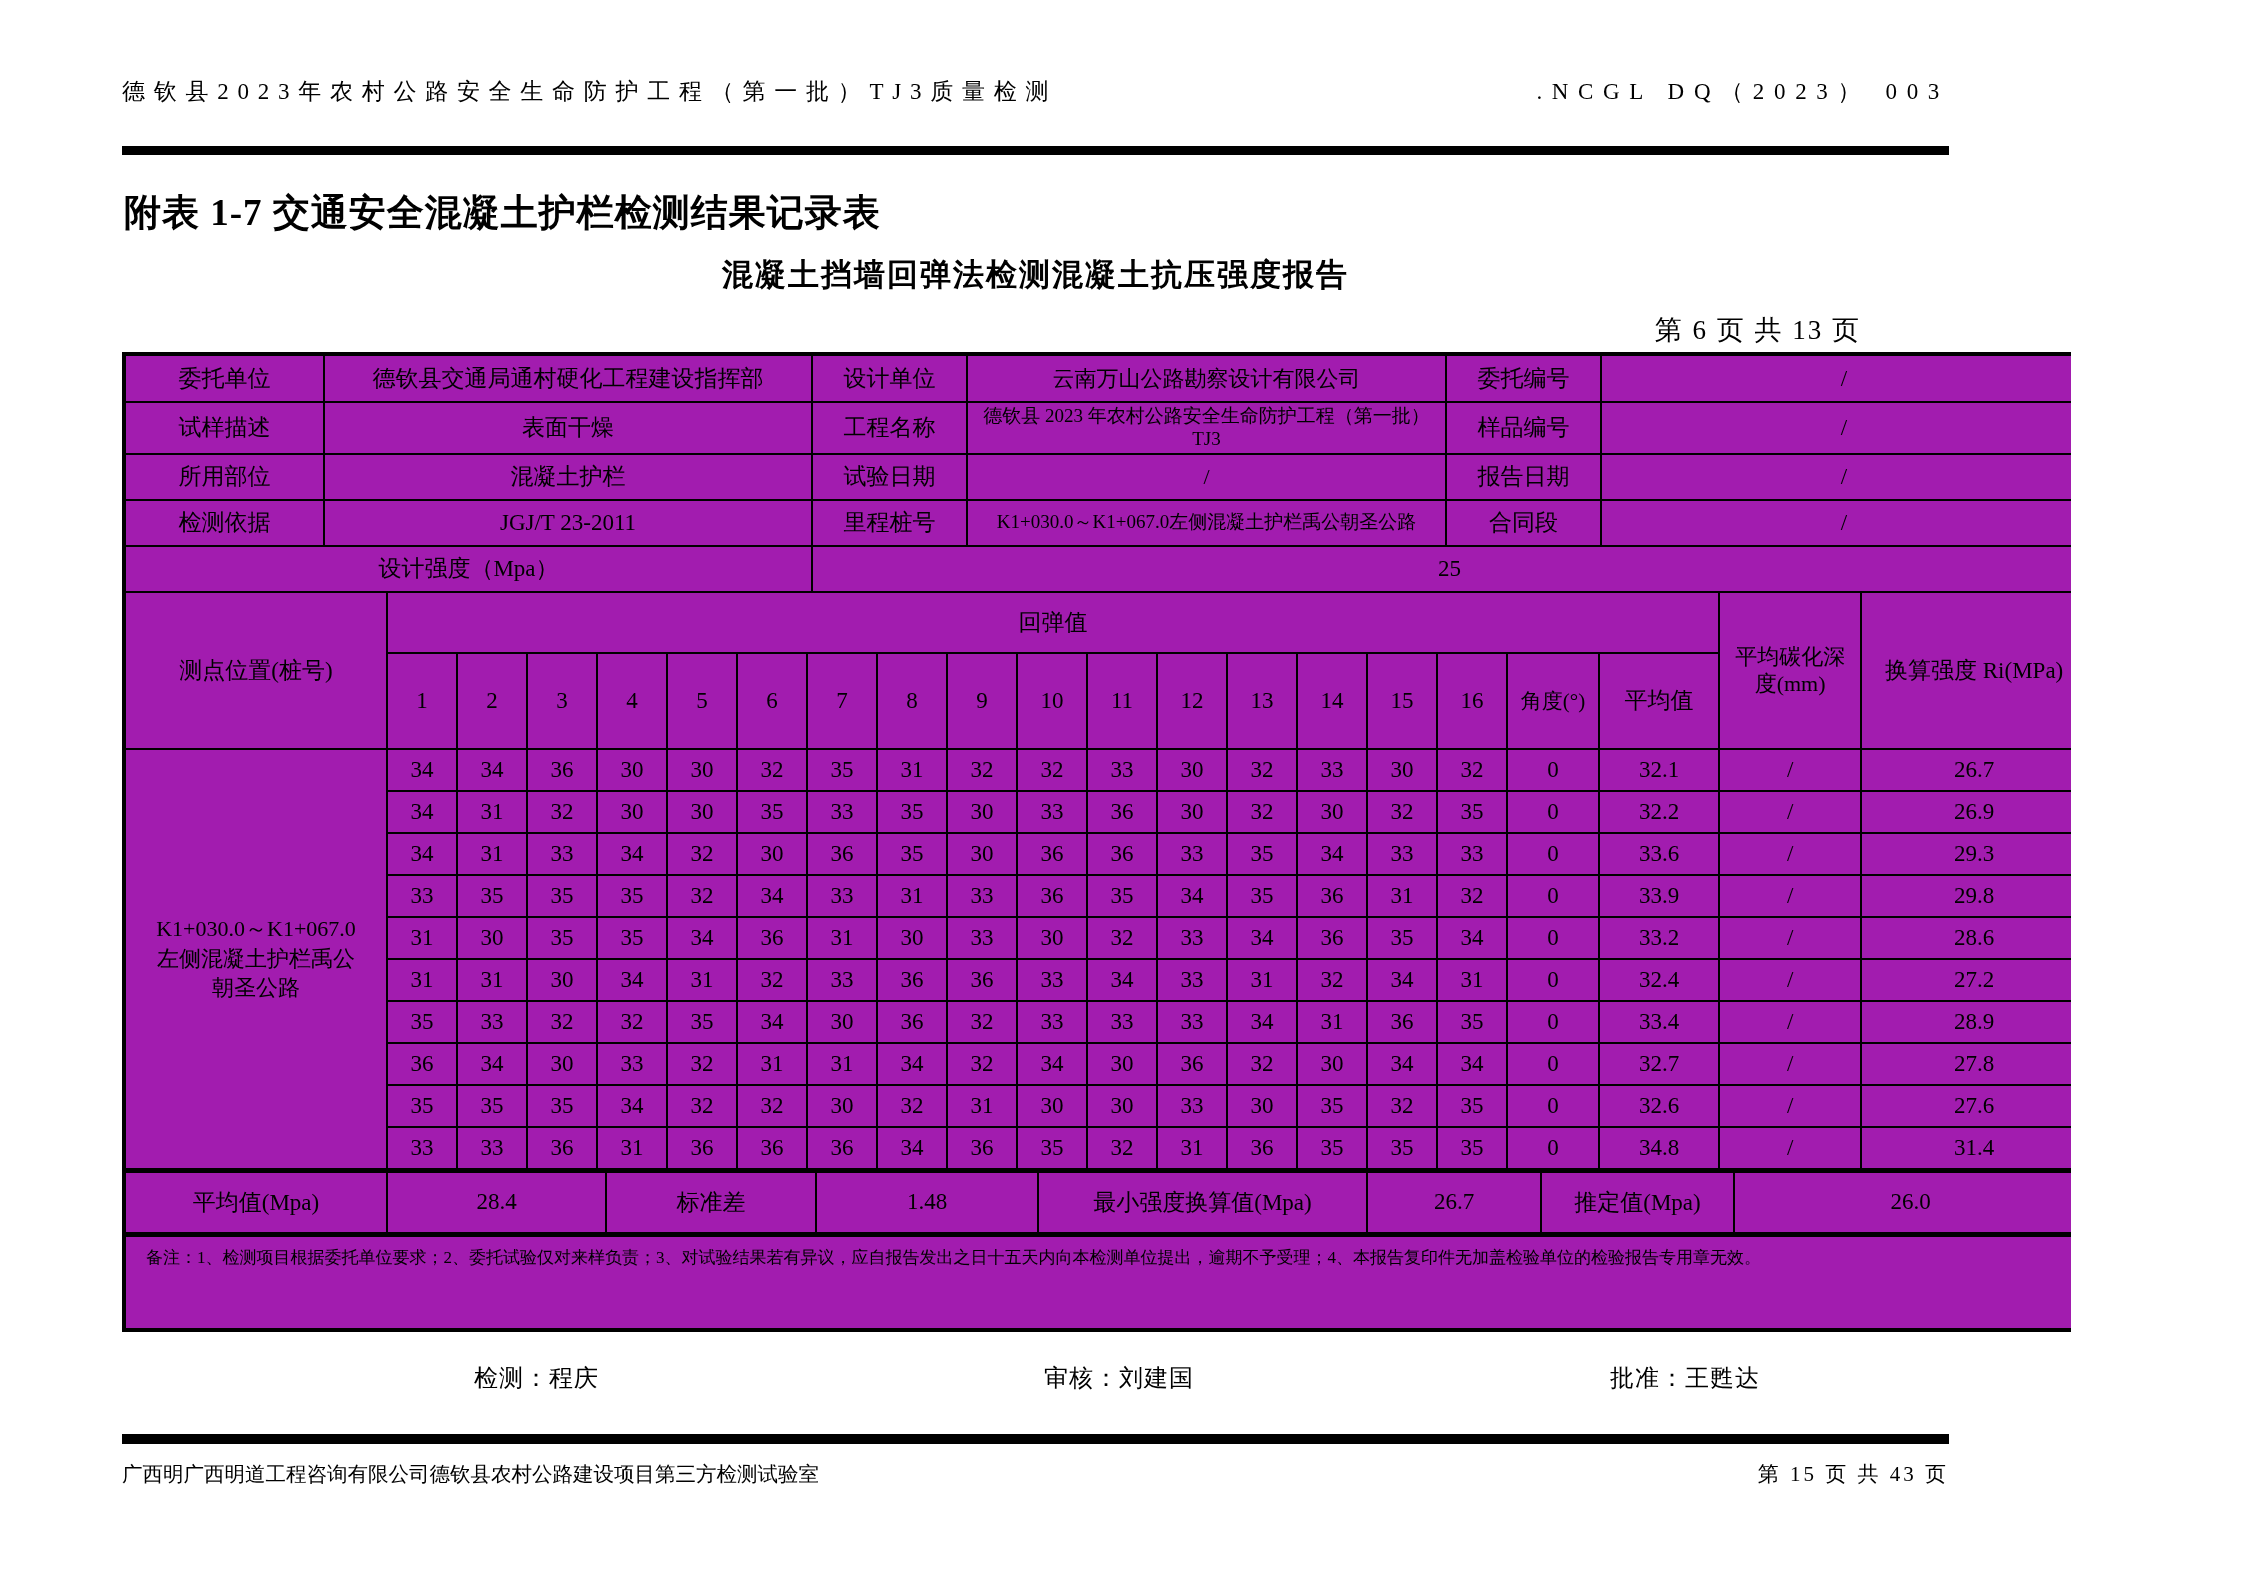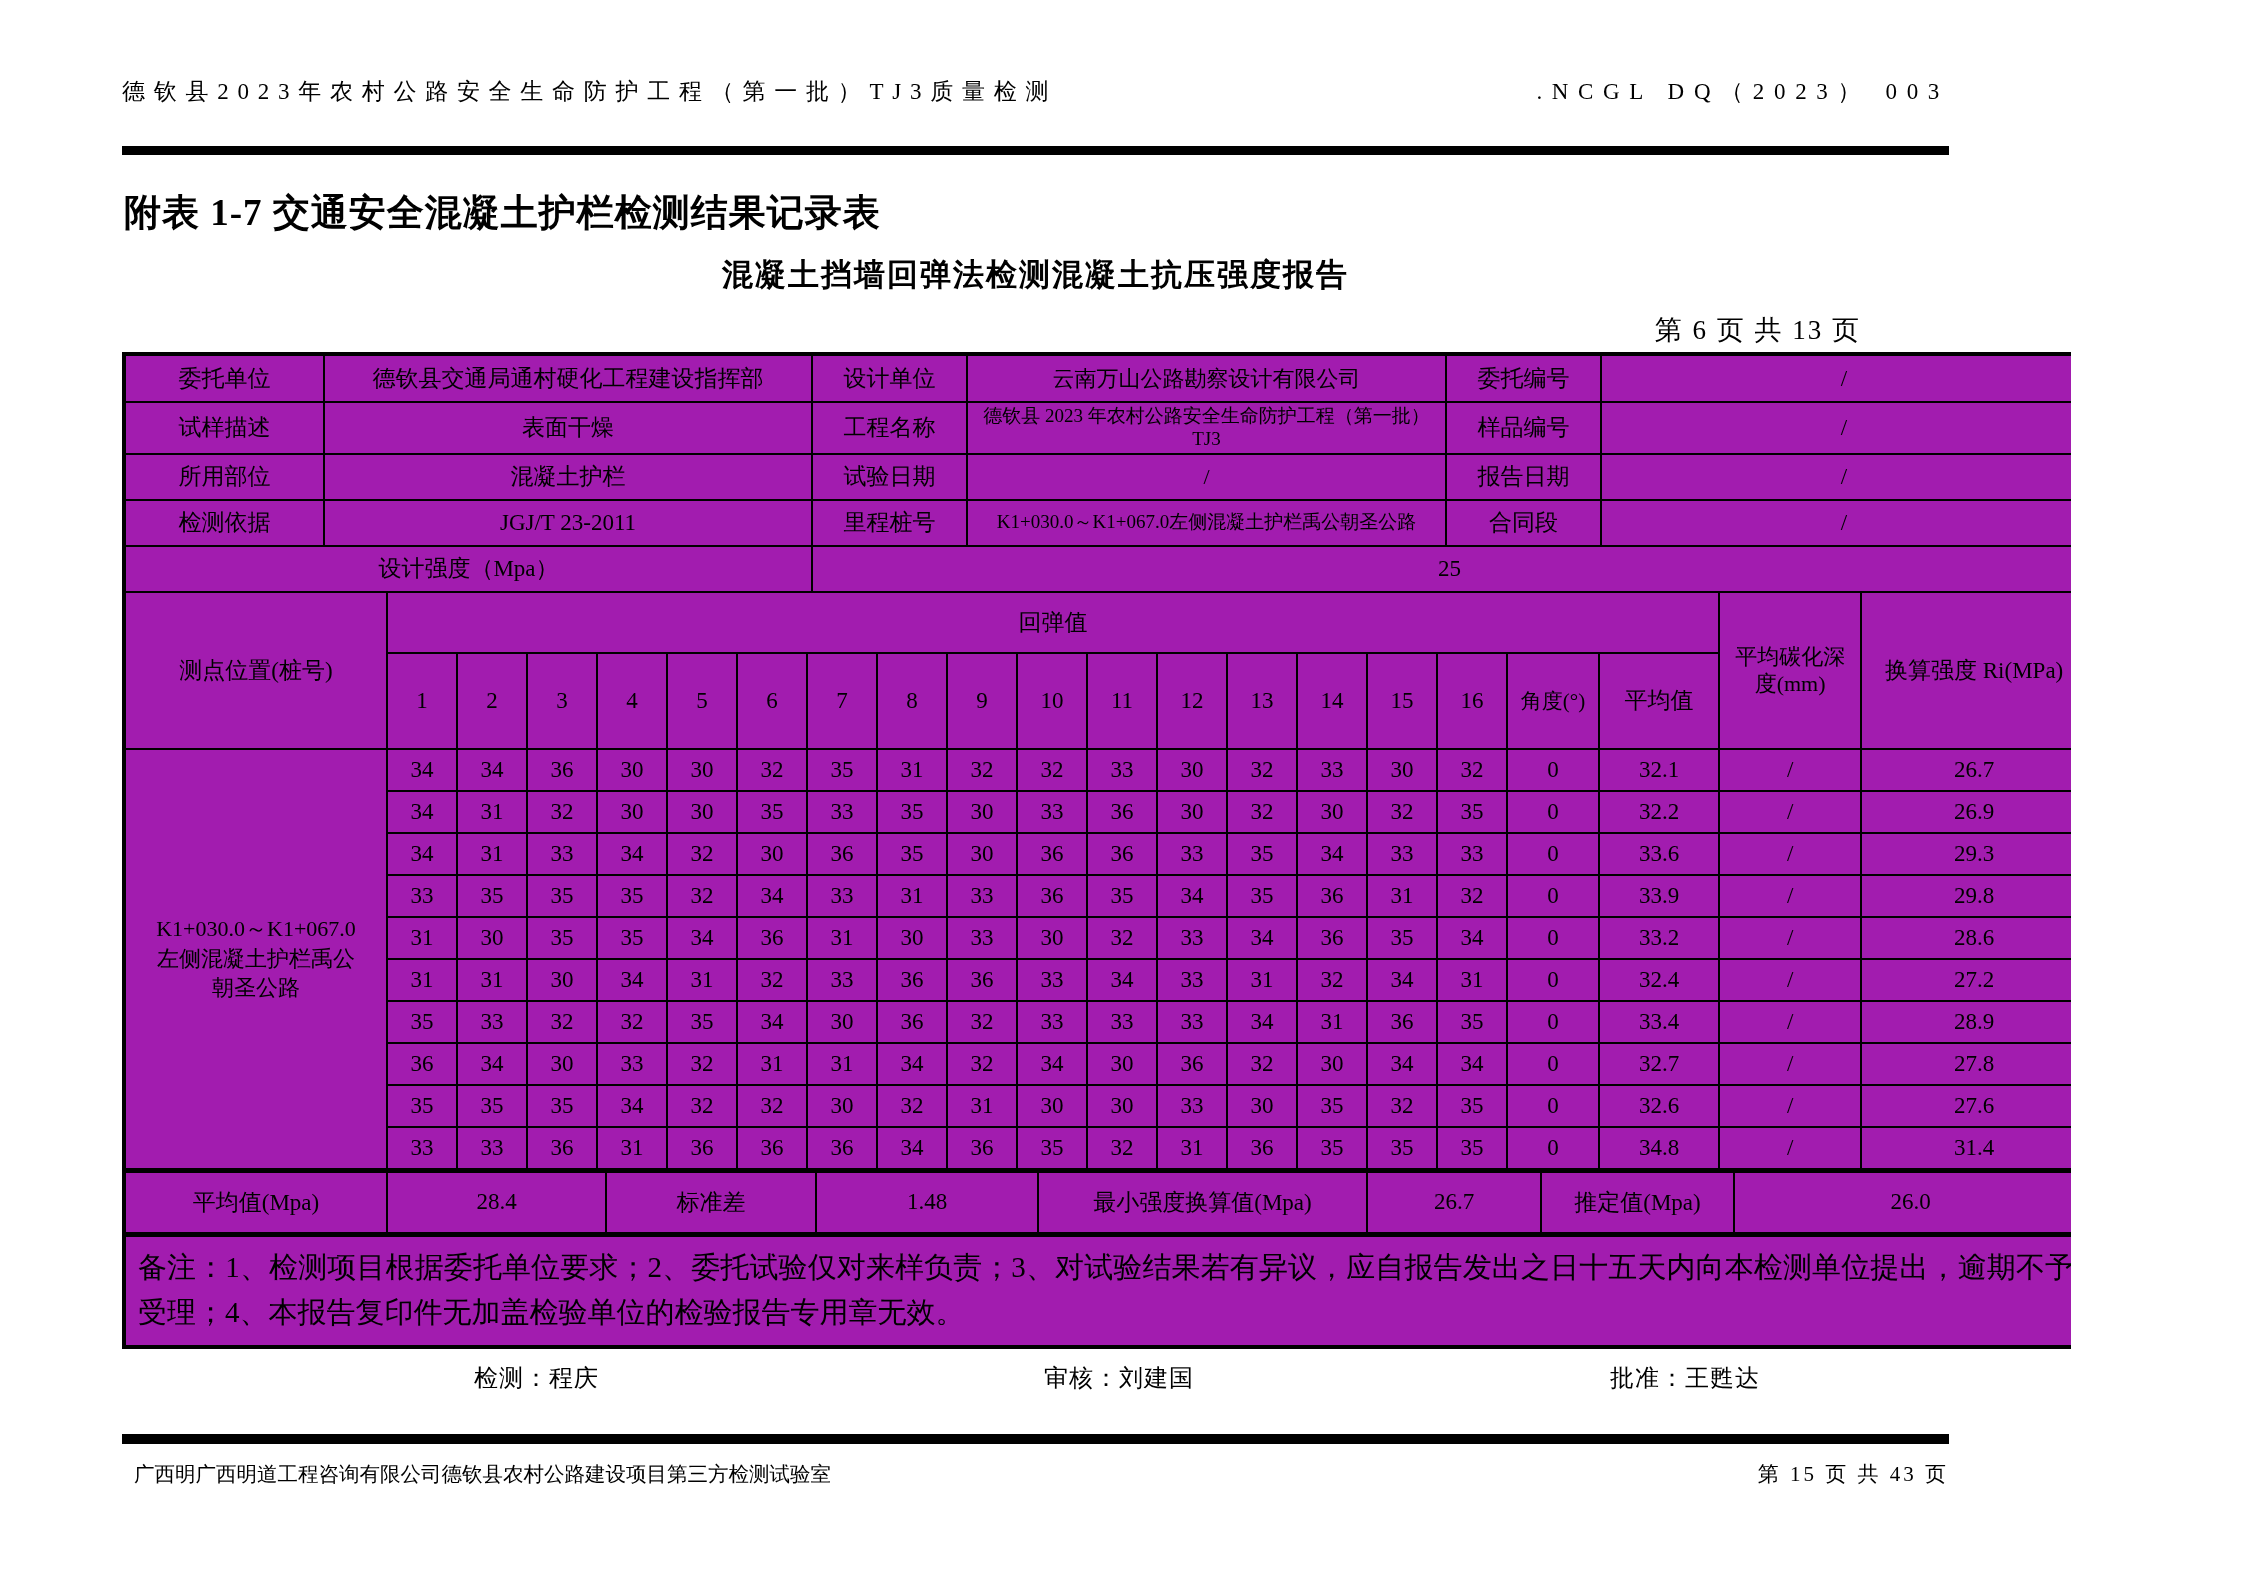--- a/index.html
+++ b/index.html
@@ -58,40 +58,39 @@
   .data-tbl tr.h2 { height: 96px; }
   .data-tbl tbody tr { height: 42px; }
   .data-tbl td.carb-h { font-size: 22px; line-height: 1.25; padding: 0 6px; }
   .data-tbl td.pos { font-size: 22px; line-height: 1.35; padding: 0 26px; word-break: break-all; }
   .data-tbl td.angle-h { font-size: 21px; }
   
   .sum-tbl tr { height: 62px; }
   .sum-tbl tr:first-child > td { border-top: 3px solid #000; }
   
   .notes {
-    border-top: 3px solid #000; font-size: 29px; line-height: 1.55;
-    text-align: justify; padding: 8px 12px 10px 12px; min-height: 94px;
+    border-top: 3px solid #000; font-size: 17px; line-height: 1.55;
+    text-align: justify; padding: 8px 12px 10px 20px; min-height: 94px;
   }
   
   .signatures { position: absolute; left: 122px; right: 122px; top: 1318px;
                 height: 40px; font-size: 24px; margin-top: 44px; }
   .signatures .sig { position: absolute; white-space: nowrap; letter-spacing: 1px; }
   .sig-1 { left: 352px; }
   .sig-2 { left: 922px; }
   .sig-3 { left: 1488px; }
   
   .footer-rule {
     position: absolute; left: 122px; right: 122px; top: 1434px;
     height: 3px; border-top: 7px solid #000; border-bottom: 3px solid #000;
   }
   .doc-footer {
     position: absolute; left: 122px; right: 122px; top: 1460px;
     display: flex; justify-content: space-between; align-items: flex-start;
     font-size: 20.5px;
-    margin-left: 12px;
   }
   .doc-footer .right { font-size: 21px; letter-spacing: 3px; white-space: nowrap; }
 </style>
 </head>
 <body>
 
 <div class="page">
 
   <div class="doc-header">
     <span class="left">德钦县2023年农村公路安全生命防护工程（第一批）TJ3质量检测</span>

